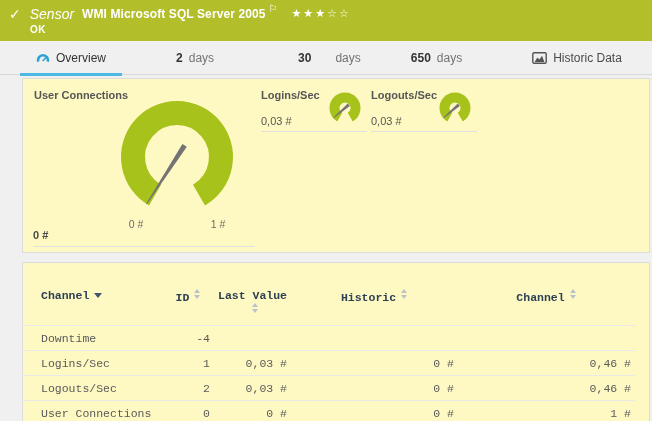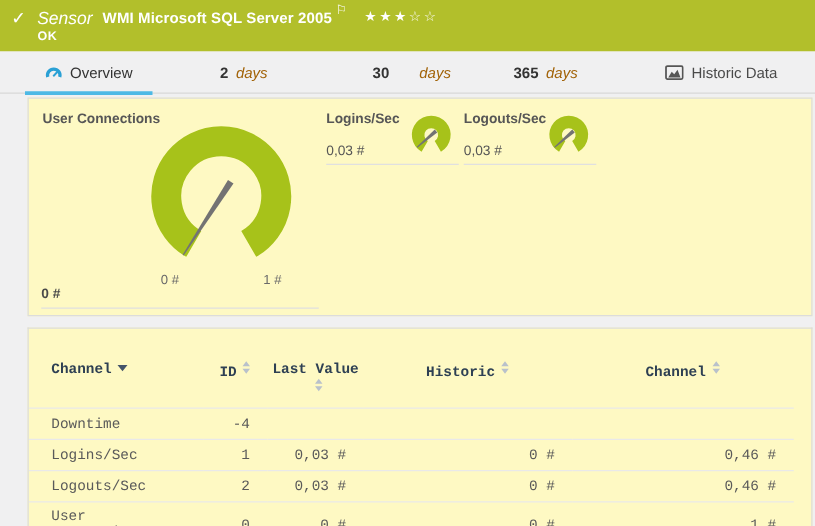--- a/index.html
+++ b/index.html
@@ -19,21 +19,21 @@
   .flag-icon{font-size:10px;position:relative;top:-6px;margin-left:3px;}
   .flag-icon::before{content:"\2690";}
   .stars{margin-left:14px;font-size:11px;letter-spacing:2px;position:relative;top:-1px;}
   .star-f::before{content:"\2605";}
   .star-e::before{content:"\2606";opacity:.9;}
   .status-ok{position:absolute;left:30px;top:24px;font-size:10px;font-weight:bold;letter-spacing:.4px;}
   
   .tabbar{position:absolute;top:41px;left:0;right:0;height:34px;border-bottom:1px solid #d8d8d8;display:flex;align-items:center;padding-left:20px;box-sizing:border-box;}
   .tab{position:relative;display:flex;align-items:center;gap:6px;height:34px;font-size:12px;color:#4a4a4a;padding:0 16px;cursor:pointer;}
   .tab .num{font-weight:bold;color:#333;}
-  .tab .unit{color:#a16207;font-style:italic;}
+  .tab .unit{color:#737373;}
   .tab.active{color:#333;}
   .tab.active::after{content:"";position:absolute;left:0;right:0;bottom:-1px;height:3px;background:#4db9e5;}
   .t2{margin-left:18px;} .t3{margin-left:38px;} .t4{margin-left:52px;gap:24px;} .t5{margin-left:18px;} .t6{margin-left:38px;}
   .tab svg{display:block;}
   
   .panel{background:#fef9c3;border:1px solid #dcdcdc;box-sizing:border-box;position:absolute;left:22px;width:628px;}
   .panel-overview{top:78px;height:175px;}
   .gauge-title{position:absolute;font-size:11px;font-weight:bold;color:#565656;}
   .main-gauge-title{left:11px;top:10px;}
   .main-gauge-svg{position:absolute;left:88px;top:12px;}
@@ -44,21 +44,21 @@
   .small-cells{position:absolute;left:238px;top:10px;display:flex;gap:4px;}
   .small-cell{position:relative;width:106px;height:42px;border-bottom:1px solid #e0e0e0;}
   .small-cell .gauge-title{left:0;top:0;position:absolute;}
   .small-gauge-svg{position:absolute;right:4px;top:2px;}
   .small-gauge-value{position:absolute;left:0;top:26px;font-size:11px;color:#565656;}
   
   .panel-table{top:262px;height:159px;border-bottom:none;overflow:hidden;font-family:Liberation Mono, monospace;}
   table{border-collapse:collapse;table-layout:fixed;width:612px;font-size:11.5px;color:#5a5a5a;}
   th{color:#2e4053;font-weight:bold;text-align:center;vertical-align:top;padding:26px 0 6px;line-height:1.22;font-size:11.5px;}
   th.c-channel,td.c-channel{text-align:left;padding-left:18px;}
-  td{text-align:right;padding:5px 14px;border-top:1px solid #e9e9e9;height:14px;}
+  td{text-align:right;padding:5px 4px;border-top:1px solid #e9e9e9;height:14px;}
   tbody tr:last-child td{border-bottom:1px solid #e9e9e9;}
   
   .sort{display:inline-block;width:7px;margin-left:5px;vertical-align:2px;}
   .sort i{display:block;width:0;height:0;border-left:3.5px solid transparent;border-right:3.5px solid transparent;}
   .sort .up{border-bottom:4px solid #b9c1cb;margin-bottom:2px;}
   .sort .dn{border-top:4px solid #b9c1cb;}
   .caret-dn{display:inline-block;width:0;height:0;border-left:4px solid transparent;border-right:4px solid transparent;border-top:5px solid #44546a;margin-left:5px;vertical-align:1px;}
 </style>
 </head>
 <body>
@@ -84,21 +84,21 @@
   </div>
   <div class="tab t3">
     <span class="num">2</span>
     <span class="unit">days</span>
   </div>
   <div class="tab t4">
     <span class="num">30</span>
     <span class="unit">days</span>
   </div>
   <div class="tab t5">
-    <span class="num">365</span>
+    <span class="num">650</span>
     <span class="unit">days</span>
   </div>
   <div class="tab t6">
     <svg width="15" height="12" viewBox="0 0 15 12">
       <rect x="0.8" y="0.8" width="13.4" height="10.4" rx="1.2" stroke="#555" stroke-width="1.4" fill="none"></rect>
       <path d="M2.6 10 L5.4 5.4 L7.4 7.4 L10 3.8 L12.4 10 Z" fill="#555"></path>
     </svg>
     <span>Historic Data</span>
   </div>
 </div>

